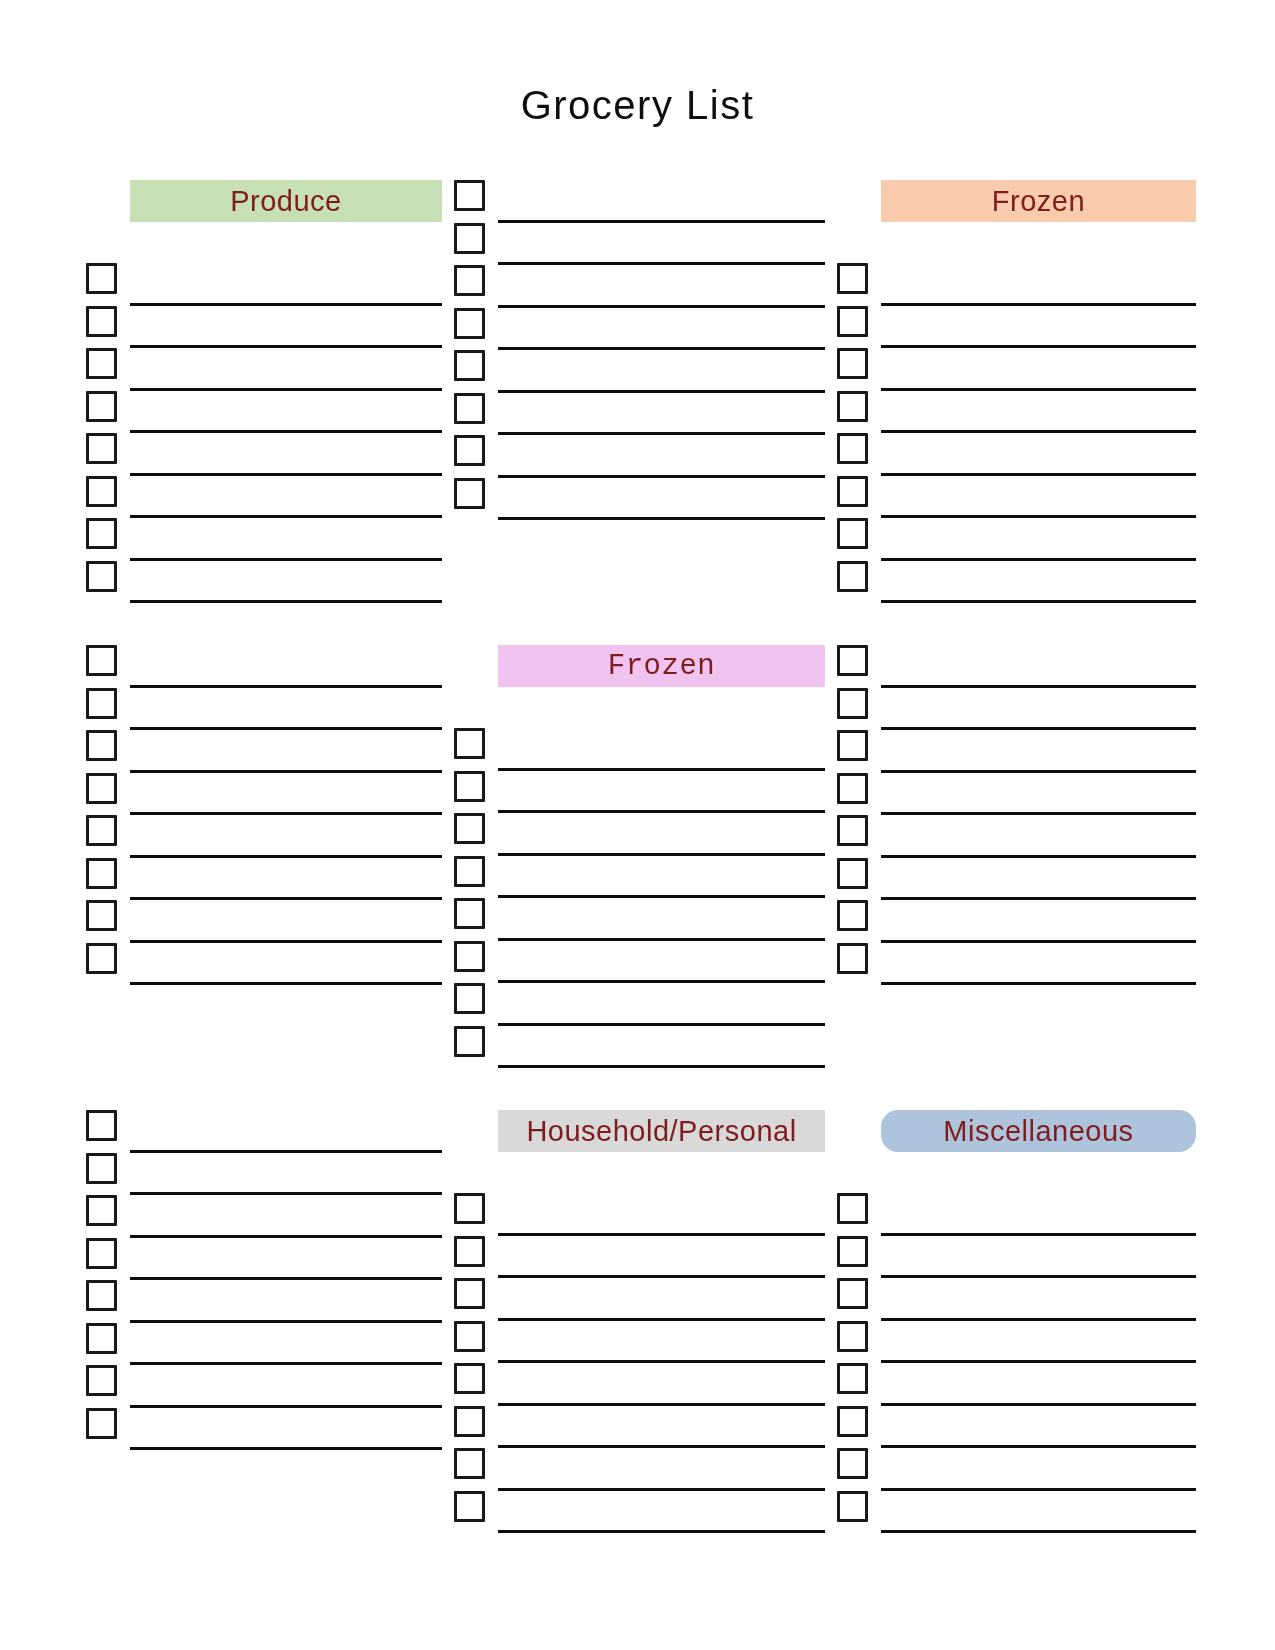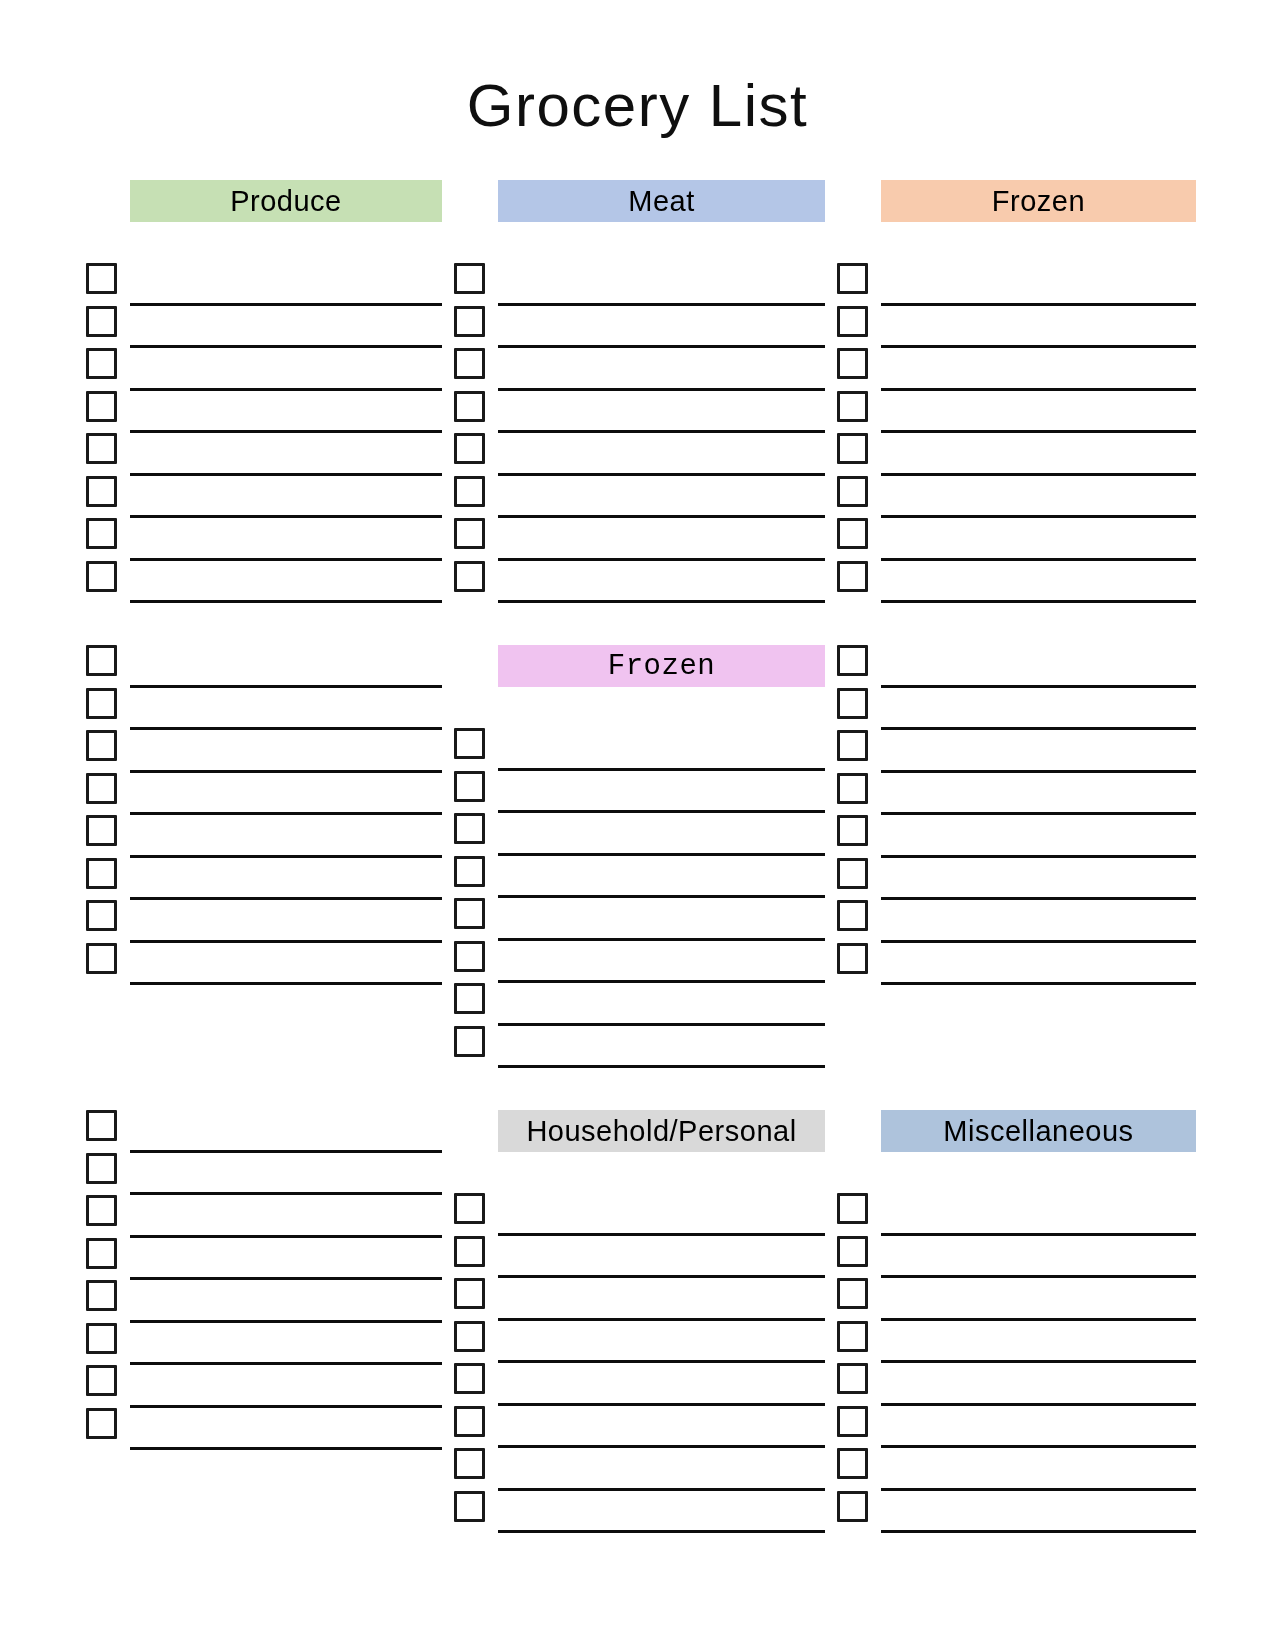--- a/index.html
+++ b/index.html
@@ -14,21 +14,21 @@
     font-family: "Liberation Sans", sans-serif;
     color: #111;
     overflow: hidden;
   }
   .page-title {
     margin: 0;
     padding-top: 72px;
     height: 67px;
     line-height: 67px;
     text-align: center;
-    font-size: 60px;
+    font-size: 40px;
     font-weight: 400;
     letter-spacing: 1.5px;
     color: #0f0f0f;
   }
   .board {
     margin-top: 41px;
     margin-left: 86px;
     width: 1110px;
     display: grid;
     grid-template-columns: 356px 371px 359px;
@@ -38,21 +38,21 @@
   .section { }
   .header {
     margin-left: 44px;
     height: 42px;
     margin-bottom: 41px;
     display: flex;
     align-items: center;
     justify-content: center;
     font-size: 29px;
     letter-spacing: 0.5px;
-    color: #000000;
+    color: #7f1d1d;
   }
   .rows { }
   .row {
     position: relative;
     height: 42.5px;
   }
   .checkbox {
     position: absolute;
     left: 0;
     top: 0;
@@ -120,23 +120,20 @@
   </div>
 
   <div class="row">
     <span class="checkbox"></span>
     <span class="line"></span>
   </div>
 </div>
   </div>
 
   <div class="section">
-    <div class="header" style="background: rgb(180, 198, 231);">
-      <span>Meat</span>
-    </div>
     <div class="rows">
   <div class="row">
     <span class="checkbox"></span>
     <span class="line"></span>
   </div>
 
   <div class="row">
     <span class="checkbox"></span>
     <span class="line"></span>
   </div>
@@ -440,21 +437,21 @@
   </div>
 
   <div class="row">
     <span class="checkbox"></span>
     <span class="line"></span>
   </div>
 </div>
   </div>
 
   <div class="section">
-    <div class="header" style="background: rgb(174, 195, 220);">
+    <div class="header" style="background: rgb(174, 195, 220); border-radius: 17px;">
       <span>Miscellaneous</span>
     </div>
     <div class="rows">
   <div class="row">
     <span class="checkbox"></span>
     <span class="line"></span>
   </div>
 
   <div class="row">
     <span class="checkbox"></span>

